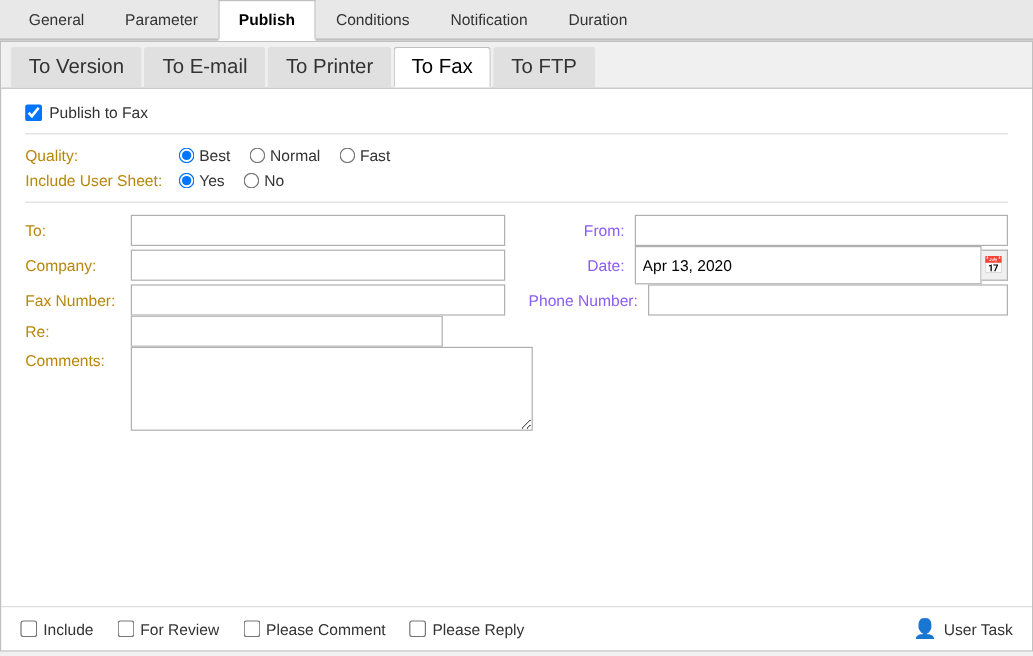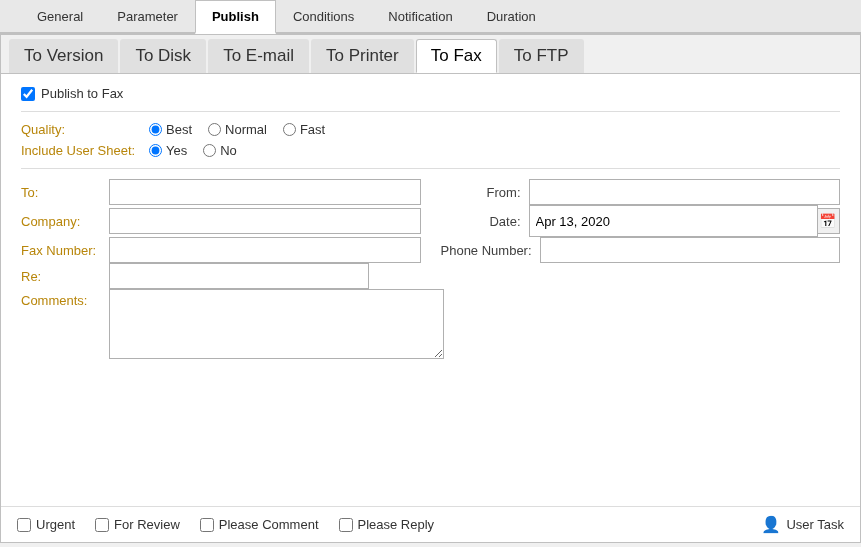--- a/index.html
+++ b/index.html
@@ -10,21 +10,21 @@
       width: 861px;
       height: 547px;
       overflow: hidden;
     }
 
     
     .top-tabs {
       display: flex;
       background: #e8e8e8;
       border-bottom: 2px solid #c0c0c0;
-      padding: 0 20px;
+      padding: 0 7px;
     }
     .top-tab {
       padding: 8px 16px;
       cursor: pointer;
       color: #333;
       border: 1px solid transparent;
       border-bottom: none;
       margin-bottom: -2px;
       background: transparent;
       font-size: 13px;
@@ -144,21 +144,21 @@
       align-items: center;
       gap: 20px;
     }
     .field-group {
       display: flex;
       align-items: center;
       gap: 8px;
       flex: 1;
     }
     .field-label {
-      color: #404040;
+      color: #8b5cf6;
       font-size: 13px;
       min-width: 80px;
       text-align: right;
     }
     .field-label-left {
       color: #b8860b;
       font-size: 13px;
       min-width: 80px;
       text-align: left;
     }
@@ -287,21 +287,20 @@
   <div class="top-tab active">Publish</div>
   <div class="top-tab">Conditions</div>
   <div class="top-tab">Notification</div>
   <div class="top-tab">Duration</div>
 </div>
 
 <div class="content">
 
   <div class="sub-tabs">
     <div class="sub-tab">To Version</div>
-    <div class="sub-tab">To Disk</div>
     <div class="sub-tab">To E-mail</div>
     <div class="sub-tab">To Printer</div>
     <div class="sub-tab active">To Fax</div>
     <div class="sub-tab">To FTP</div>
   </div>
 
   <div class="form-area">
 
     <div class="publish-fax-row">
       <input type="checkbox" id="publishFaxCheck" checked="" style="">
@@ -389,21 +388,21 @@
         <textarea class="comments-textarea" style=""></textarea>
       </div>
 
     </div>
   </div>
 
   <div class="bottom-bar">
     <div class="check-group">
       <label class="check-item">
         <input type="checkbox" style="">
-        <span>Urgent</span>
+        <span>Include</span>
       </label>
       <label class="check-item">
         <input type="checkbox" style="">
         <span>For Review</span>
       </label>
       <label class="check-item">
         <input type="checkbox" style="">
         <span>Please Comment</span>
       </label>
       <label class="check-item">

